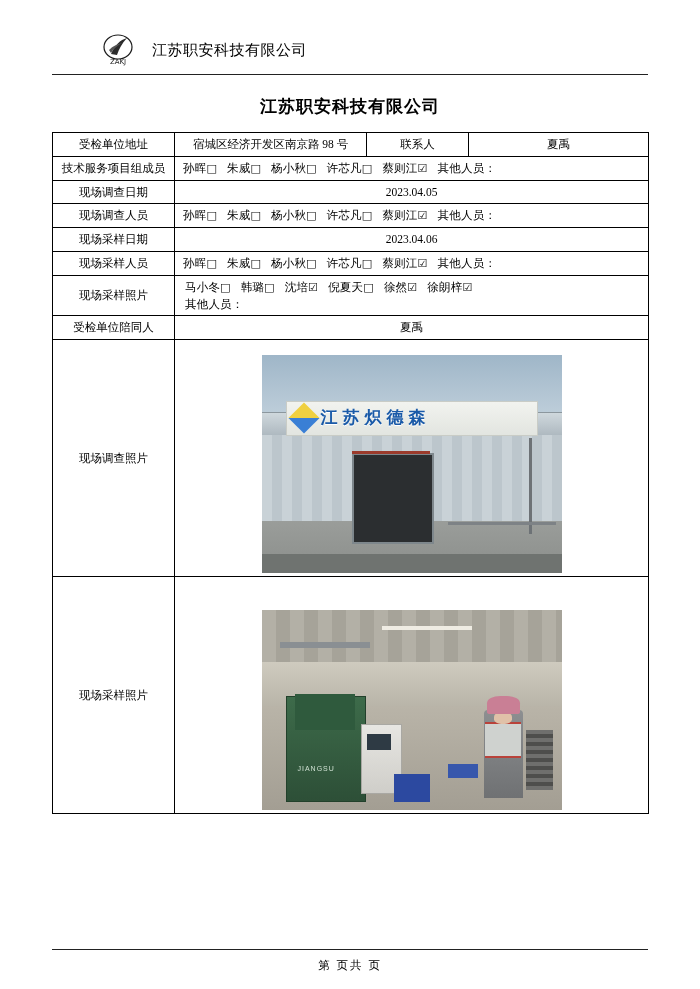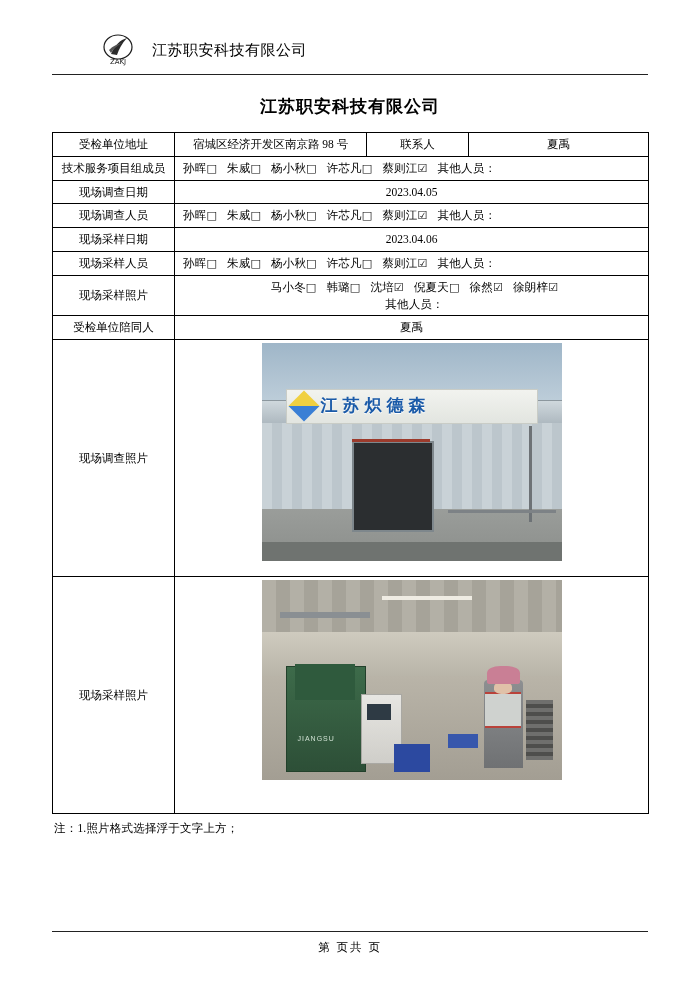--- a/index.html
+++ b/index.html
@@ -87,30 +87,30 @@
     font-size: 11.5px;
     letter-spacing: 0.2px;
   }
   .members span { white-space: nowrap; }
   .mem-row {
     display: flex;
     flex-wrap: wrap;
     gap: 16px 10px;
     padding-left: 4px;
   }
-  .mem-row.pad { padding-left: 6px; justify-content: center; }
+  .mem-row.pad { padding-left: 6px; }
   .photo-cell {
     height: 230px;
     text-align: center;
     vertical-align: middle;
   }
   .photo-wrap {
     display: flex;
     justify-content: center;
-    align-items: flex-start;
+    align-items: flex-end;
     height: 100%;
   }
   
   .photo1 {
     width: 300px;
     height: 218px;
     position: relative;
     overflow: hidden;
     background: linear-gradient(#b9cad8, #cdd9e2);
   }
@@ -265,21 +265,21 @@
   .note {
     font-size: 11.5px;
     margin-top: 7px;
     padding-left: 2px;
     letter-spacing: 0.2px;
   }
   .footer {
     position: absolute;
     left: 52px;
     right: 52px;
-    bottom: 34px;
+    bottom: 16px;
   }
   .footer-rule {
     border-top: 1.1px solid #222;
     margin-bottom: 8px;
   }
   .footer-text {
     text-align: center;
     font-size: 11.5px;
     letter-spacing: 2px;
   }
@@ -432,20 +432,19 @@
               <div class="p2-person-vest"></div>
               <div class="p2-person-face"></div>
               <div class="p2-person-hat"></div>
             </div>
           </div>
         </td>
       </tr>
     </tbody>
   </table>
 
-  <div class="note">注：1.照片格式选择浮于文字上方；</div>
 
   <div class="footer">
     <div class="footer-rule"></div>
     <div class="footer-text">第  页共   页</div>
   </div>
 
 </div>
 
 </body></html>

